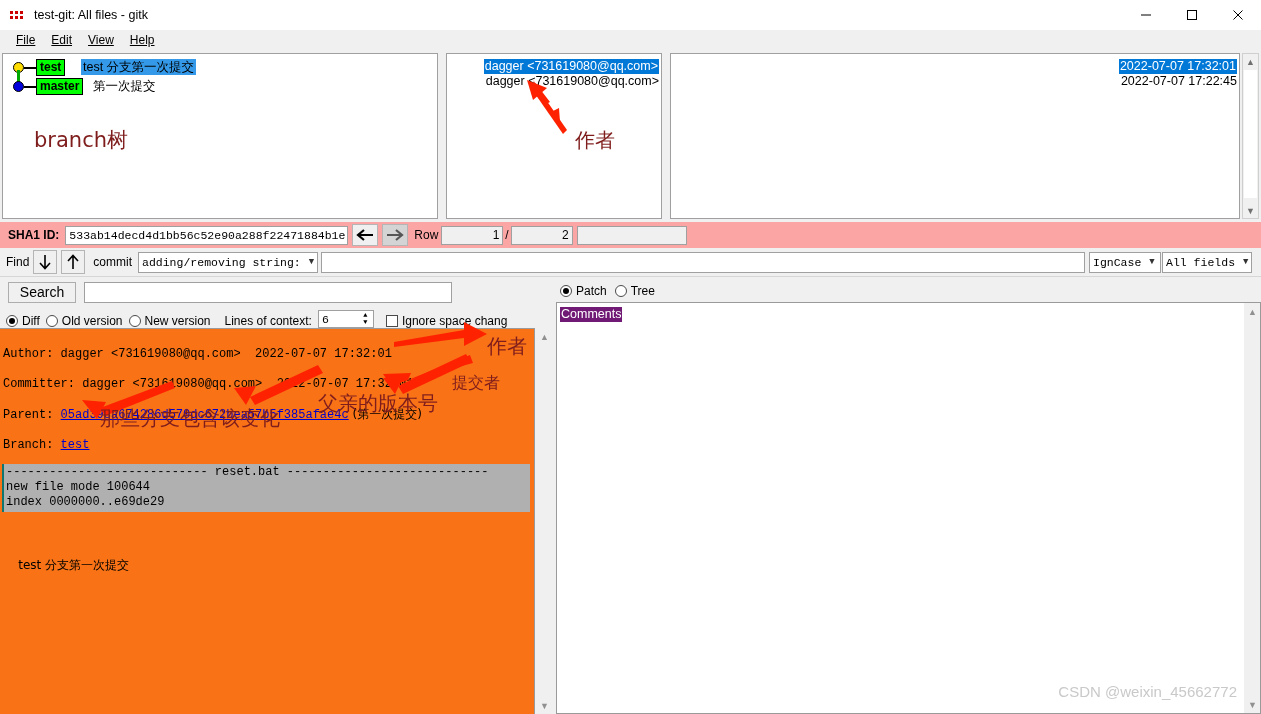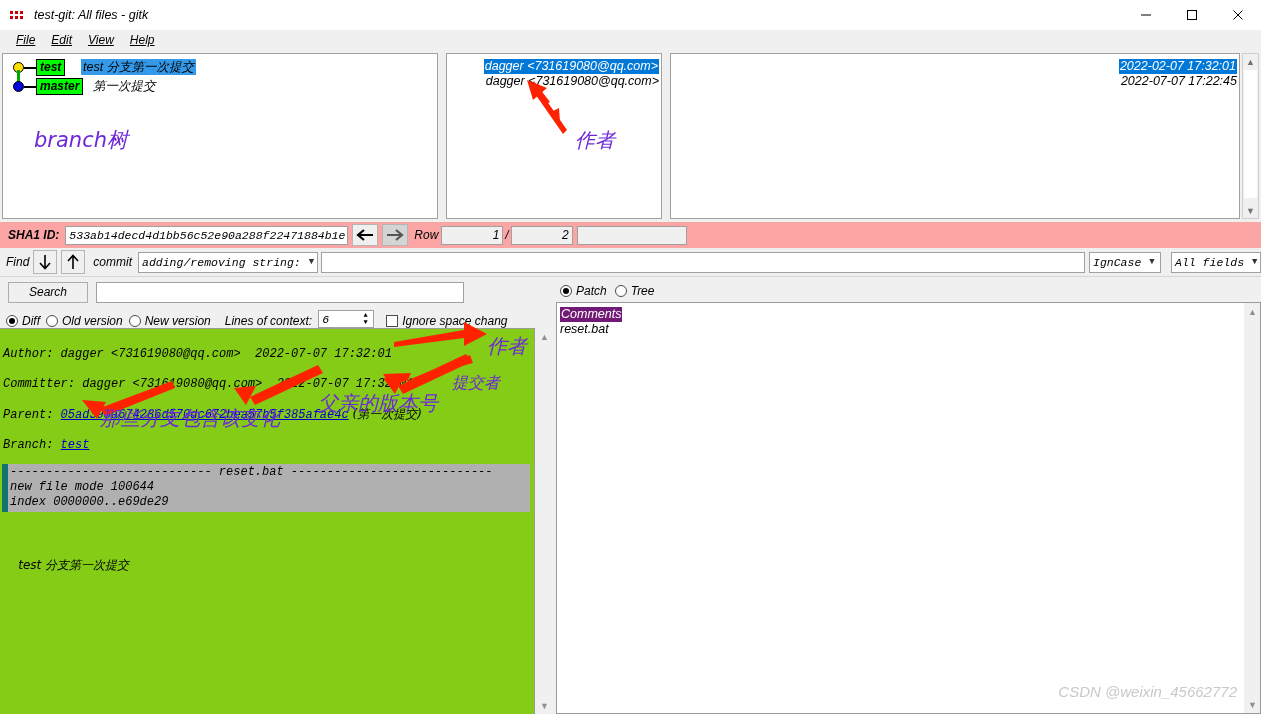--- a/index.html
+++ b/index.html
@@ -7,21 +7,21 @@
     background: #ffffff;
   }
   body {
     width: 1261px; height: 714px;
     font-family: "Liberation Sans", sans-serif;
     font-size: 12px;
     color: #000;
     overflow: hidden;
     position: relative;
   }
-  .app { position: absolute; inset: 0; background: #f0f0f0; font-style: italic; }
+  .app { position: absolute; inset: 0; background: #f0f0f0; }
 
   
   .titlebar {
     position: absolute; left: 0; top: 0; width: 1261px; height: 30px;
     background: #ffffff;
     display: flex; align-items: center;
   }
   .title-icon {
     width: 16px; height: 16px; margin-left: 10px; margin-right: 8px;
     position: relative;
@@ -165,32 +165,32 @@
     padding-left: 3px;
   }
   .combo .cv { white-space: nowrap; }
   .combo .chev { margin: 0 5px 0 8px; font-size: 9px; color: #333; }
   .combo-find { width: 180px; }
   .find-input {
     flex: 0 0 auto; width: 764px; height: 21px; margin-left: 3px;
     background: #fff; border: 1px solid #a0a0a0; box-sizing: border-box;
   }
   .combo-ign { width: 72px; margin-left: 4px; }
-  .combo-fields { width: 90px; margin-left: 10px; }
+  .combo-fields { width: 90px; margin-left: 1px; }
 
   
   .search-row {
     position: absolute; left: 0; top: 280px; width: 551px; height: 24px;
     display: flex; align-items: center;
   }
   .btn {
-    width: 80px; height: 21px; margin-left: 8px;
+    width: 68px; height: 21px; margin-left: 8px;
     background: #f0f0f0; border: 1px solid #adadad; box-sizing: border-box;
     display: flex; align-items: center; justify-content: center;
-    font-size: 12px;
+    font-size: 14px;
   }
   .search-input {
     width: 368px; height: 21px; margin-left: 8px;
     background: #fff; border: 1px solid #a0a0a0; box-sizing: border-box;
   }
 
   
   .opt-row {
     position: absolute; left: 0; top: 306px; width: 551px; height: 22px;
     display: flex; align-items: flex-end;
@@ -226,37 +226,37 @@
 
   
   .patchtree-row {
     position: absolute; left: 560px; top: 281px; height: 20px;
     display: flex; align-items: center; gap: 6px;
   }
 
   
   .diff-pane {
     position: absolute; left: 0px; top: 328px; width: 535px; height: 386px;
-    background: #84cc16; border-top: 1px solid #9a9a9a; border-right: 1px solid #9a9a9a;
+    background: #f97316; border-top: 1px solid #9a9a9a; border-right: 1px solid #9a9a9a;
     box-sizing: border-box; overflow: hidden;
   }
   .diff-text {
     position: absolute; left: 3px; top: 3px; right: 0;
     font-family: "Liberation Mono", monospace; font-size: 12px; line-height: 15px;
     white-space: pre;
   }
   .link { color: #0000cc; text-decoration: underline; }
   .cjk { font-family: "DejaVu Sans", "Liberation Sans", sans-serif; font-size: 12px; }
   .hunk-block {
     position: absolute; left: 2px; top: 135px; width: 528px;
     background: #b0b0b0;
     font-family: "Liberation Mono", monospace; font-size: 12px; line-height: 15px;
     white-space: pre; color: #000;
     padding: 1px 0 2px 2px; box-sizing: border-box;
-    border-left: 6px solid #0f766e;
+    border-left: 2px solid #0f766e;
   }
   .diff-vscroll {
     position: absolute; left: 536px; top: 328px; width: 16px; height: 386px;
     background: #f0f0f0;
   }
   .diff-vscroll .arrow {
     position: absolute; left: 2px; width: 13px; height: 13px;
     display: flex; align-items: center; justify-content: center;
     color: #909090; font-size: 9px;
   }
@@ -278,21 +278,21 @@
   .fl-vscroll .arrow {
     position: absolute; left: 2px; width: 13px; height: 13px;
     display: flex; align-items: center; justify-content: center;
     color: #909090; font-size: 9px;
   }
   .fl-vscroll .arrow.up { top: 2px; }
   .fl-vscroll .arrow.dn { bottom: 2px; }
 
   
   .anno {
-    position: absolute; color: #6d28d9;
+    position: absolute; color: #7f1d1d;
     font-family: "DejaVu Sans", "Liberation Sans", sans-serif;
     font-weight: normal; pointer-events: none; text-align: right;
   }
   .anno-arrow { position: absolute; pointer-events: none; }
 
   .watermark {
     position: absolute; right: 24px; bottom: 14px;
     color: #c9c9c9; font-size: 15px;
     font-family: "Liberation Sans", sans-serif;
   }
@@ -364,21 +364,21 @@
 
     <div class="pane pane-author">
       <div class="listpane-rows">
         <div><span class="listpane-row sel">dagger &lt;731619080@qq.com&gt;</span></div>
         <div><span class="listpane-row">dagger &lt;731619080@qq.com&gt;</span></div>
       </div>
     </div>
 
     <div class="pane pane-date">
       <div class="listpane-rows">
-        <div><span class="listpane-row sel">2022-02-07 17:32:01</span></div>
+        <div><span class="listpane-row sel">2022-07-07 17:32:01</span></div>
         <div><span class="listpane-row">2022-07-07 17:22:45</span></div>
       </div>
     </div>
 
     <div class="vscroll">
       <div class="arrow up">▲</div>
       <div class="thumb"></div>
       <div class="arrow dn">▼</div>
     </div>
   </div>
@@ -493,21 +493,20 @@
   </div>
 
   <div class="diff-vscroll">
     <div class="arrow up">▲</div>
     <div class="arrow dn">▼</div>
   </div>
 
   <div class="filelist">
     <div style="padding-top:4px">
       <div><span class="file-row sel">Comments</span></div>
-      <div><span class="file-row">reset.bat</span></div>
     </div>
     <div class="fl-vscroll">
       <div class="arrow up">▲</div>
       <div class="arrow dn">▼</div>
     </div>
   </div>
 
   <div class="anno" style="left:34px; top:126px; font-size:21px;">branch树</div>
 
   <svg class="anno-arrow" style="left:525px; top:78px;" width="70" height="80" viewBox="0 0 70 80">

